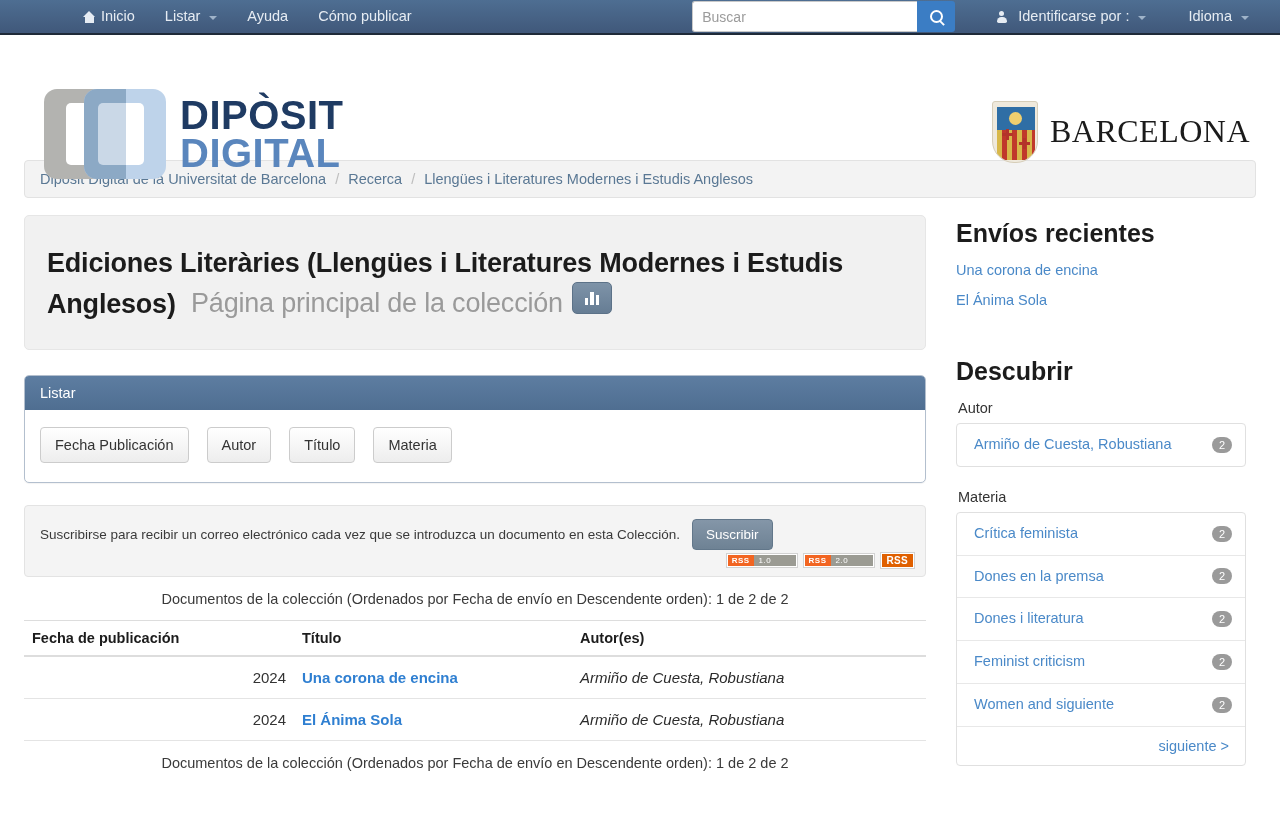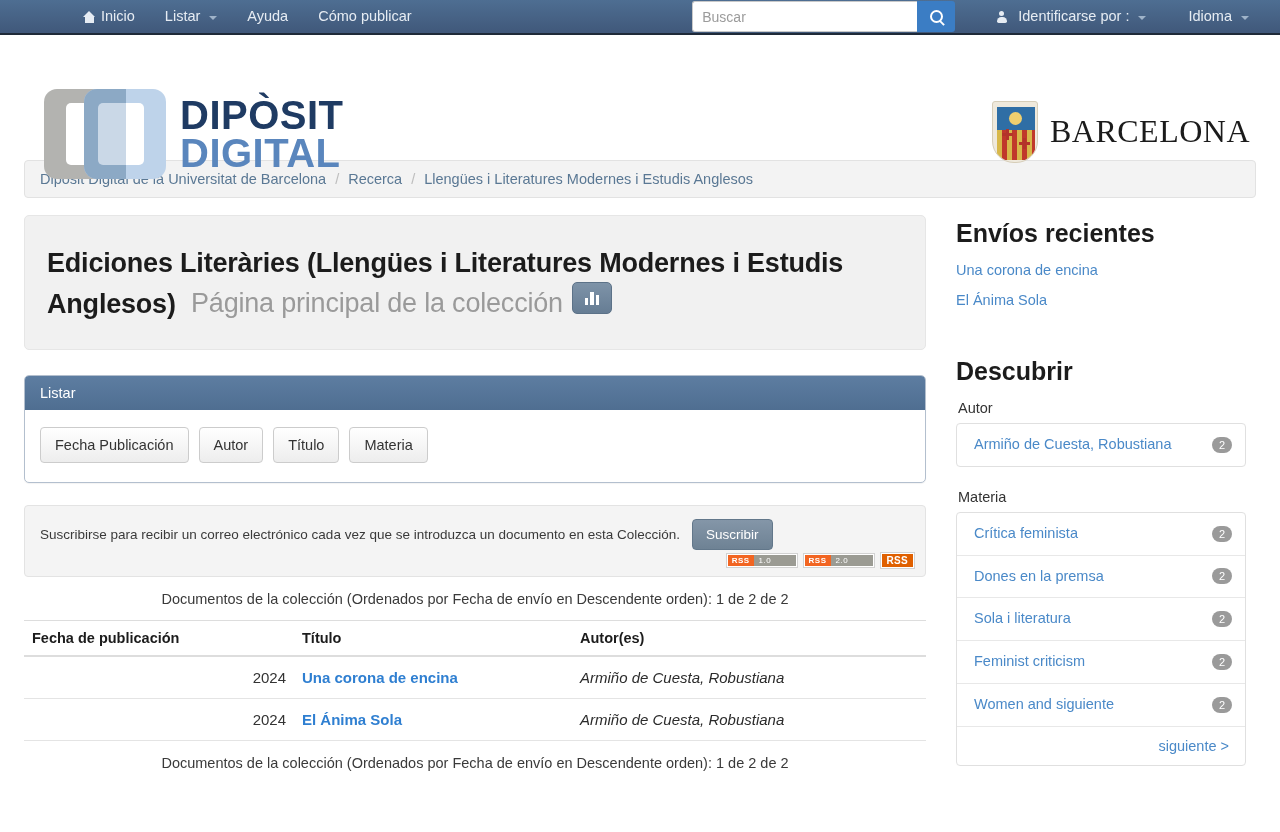--- a/index.html
+++ b/index.html
@@ -187,21 +187,21 @@
   
   .panel {
     margin-top: 25px; border: 1px solid #b3bfce; border-radius: 5px; background: #fff;
     box-shadow: 0 1px 1px rgba(0,0,0,0.05);
   }
   .panel-head {
     background: linear-gradient(to bottom, #5d7da1, #4f6e91);
     color: #ffffff; font-size: 14.5px;
     padding: 9px 15px; border-radius: 4px 4px 0 0;
   }
-  .panel-body { padding: 17px 15px 19px 15px; display: flex; gap: 10px; }
+  .panel-body { padding: 17px 15px 19px 15px; display: flex; gap: 18px; }
   .btn-default {
     background: linear-gradient(to bottom, #ffffff, #ededed);
     border: 1px solid #cccccc; border-radius: 4px;
     padding: 9px 14px; font-size: 14.5px; color: #333;
     cursor: pointer; font-family: "Liberation Sans", sans-serif;
   }
 
   
   .well {
     margin-top: 22px; background: #f4f4f4;
@@ -454,21 +454,21 @@
     <div class="facet-list">
       <div class="facet-item">
         <span class="facet-name">Crítica feminista</span>
         <span class="badge">2</span>
       </div>
       <div class="facet-item">
         <span class="facet-name">Dones en la premsa</span>
         <span class="badge">2</span>
       </div>
       <div class="facet-item">
-        <span class="facet-name">Sola i literatura</span>
+        <span class="facet-name">Dones i literatura</span>
         <span class="badge">2</span>
       </div>
       <div class="facet-item">
         <span class="facet-name">Feminist criticism</span>
         <span class="badge">2</span>
       </div>
       <div class="facet-item">
         <span class="facet-name">Women and siguiente</span>
         <span class="badge">2</span>
       </div>

